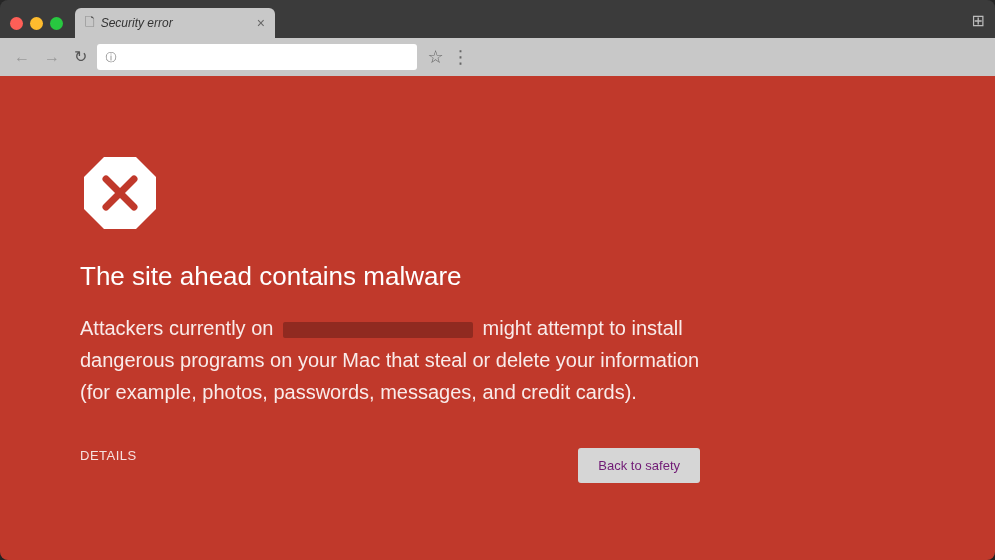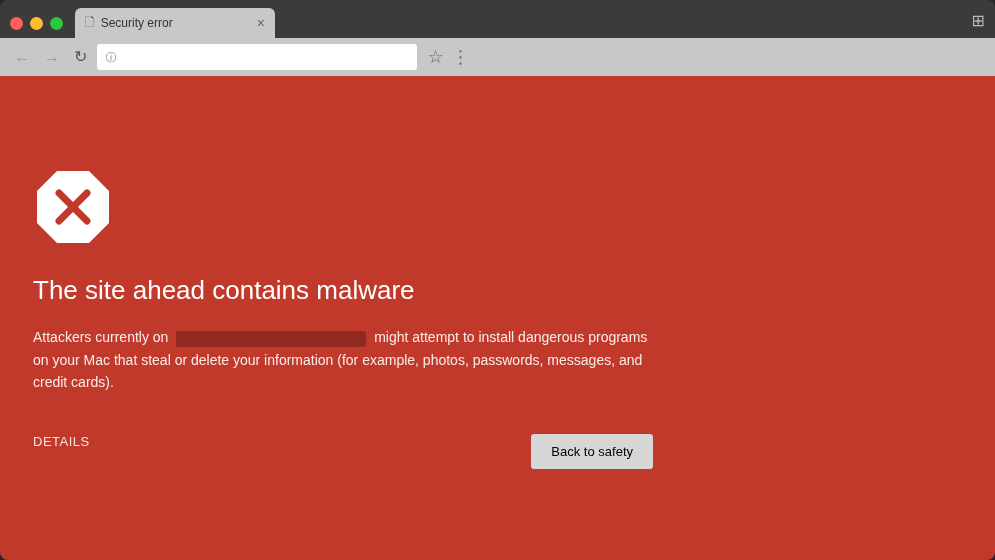--- a/index.html
+++ b/index.html
@@ -59,20 +59,21 @@
       max-width: 240px;
     }
     .tab-icon {
       font-size: 12px;
       color: #555;
     }
     .tab-title {
       font-size: 12px;
       color: #333;
       flex: 1;
+      font-style: italic;
     }
     .tab-close {
       font-size: 14px;
       color: #666;
       cursor: pointer;
       line-height: 1;
     }
     .tab-after-space {
       flex: 1;
       display: flex;
@@ -141,21 +142,21 @@
       cursor: pointer;
     }
 
     
     .page-content {
       flex: 1;
       background: #c0392b;
       display: flex;
       align-items: center;
       justify-content: flex-start;
-      padding: 40px 33px;
+      padding: 40px 80px;
     }
     .error-container {
       max-width: 620px;
       width: 100%;
     }
 
     
     .stop-icon {
       width: 80px;
       height: 80px;
@@ -164,21 +165,21 @@
 
     .error-heading {
       font-size: 26px;
       font-weight: 400;
       color: #fff;
       margin-bottom: 20px;
       font-family: 'Helvetica Neue', Arial, sans-serif;
     }
 
     .error-body {
-      font-size: 14px;
+      font-size: 20px;
       color: rgba(255,255,255,0.9);
       line-height: 1.6;
       margin-bottom: 40px;
     }
     .redacted {
       display: inline-block;
       background: rgba(0,0,0,0.25);
       width: 190px;
       height: 16px;
       vertical-align: middle;
@@ -196,21 +197,21 @@
       text-decoration: none;
       letter-spacing: 0.5px;
       cursor: pointer;
     }
     .back-btn {
       background: #d6d6d6;
       border: none;
       border-radius: 3px;
       padding: 10px 20px;
       font-size: 13px;
-      color: #000000;
+      color: #701a75;
       cursor: pointer;
       font-family: inherit;
     }
   </style>
 </head>
 <body>
 
 <div class="chrome-window">
 
   <div class="title-bar">

